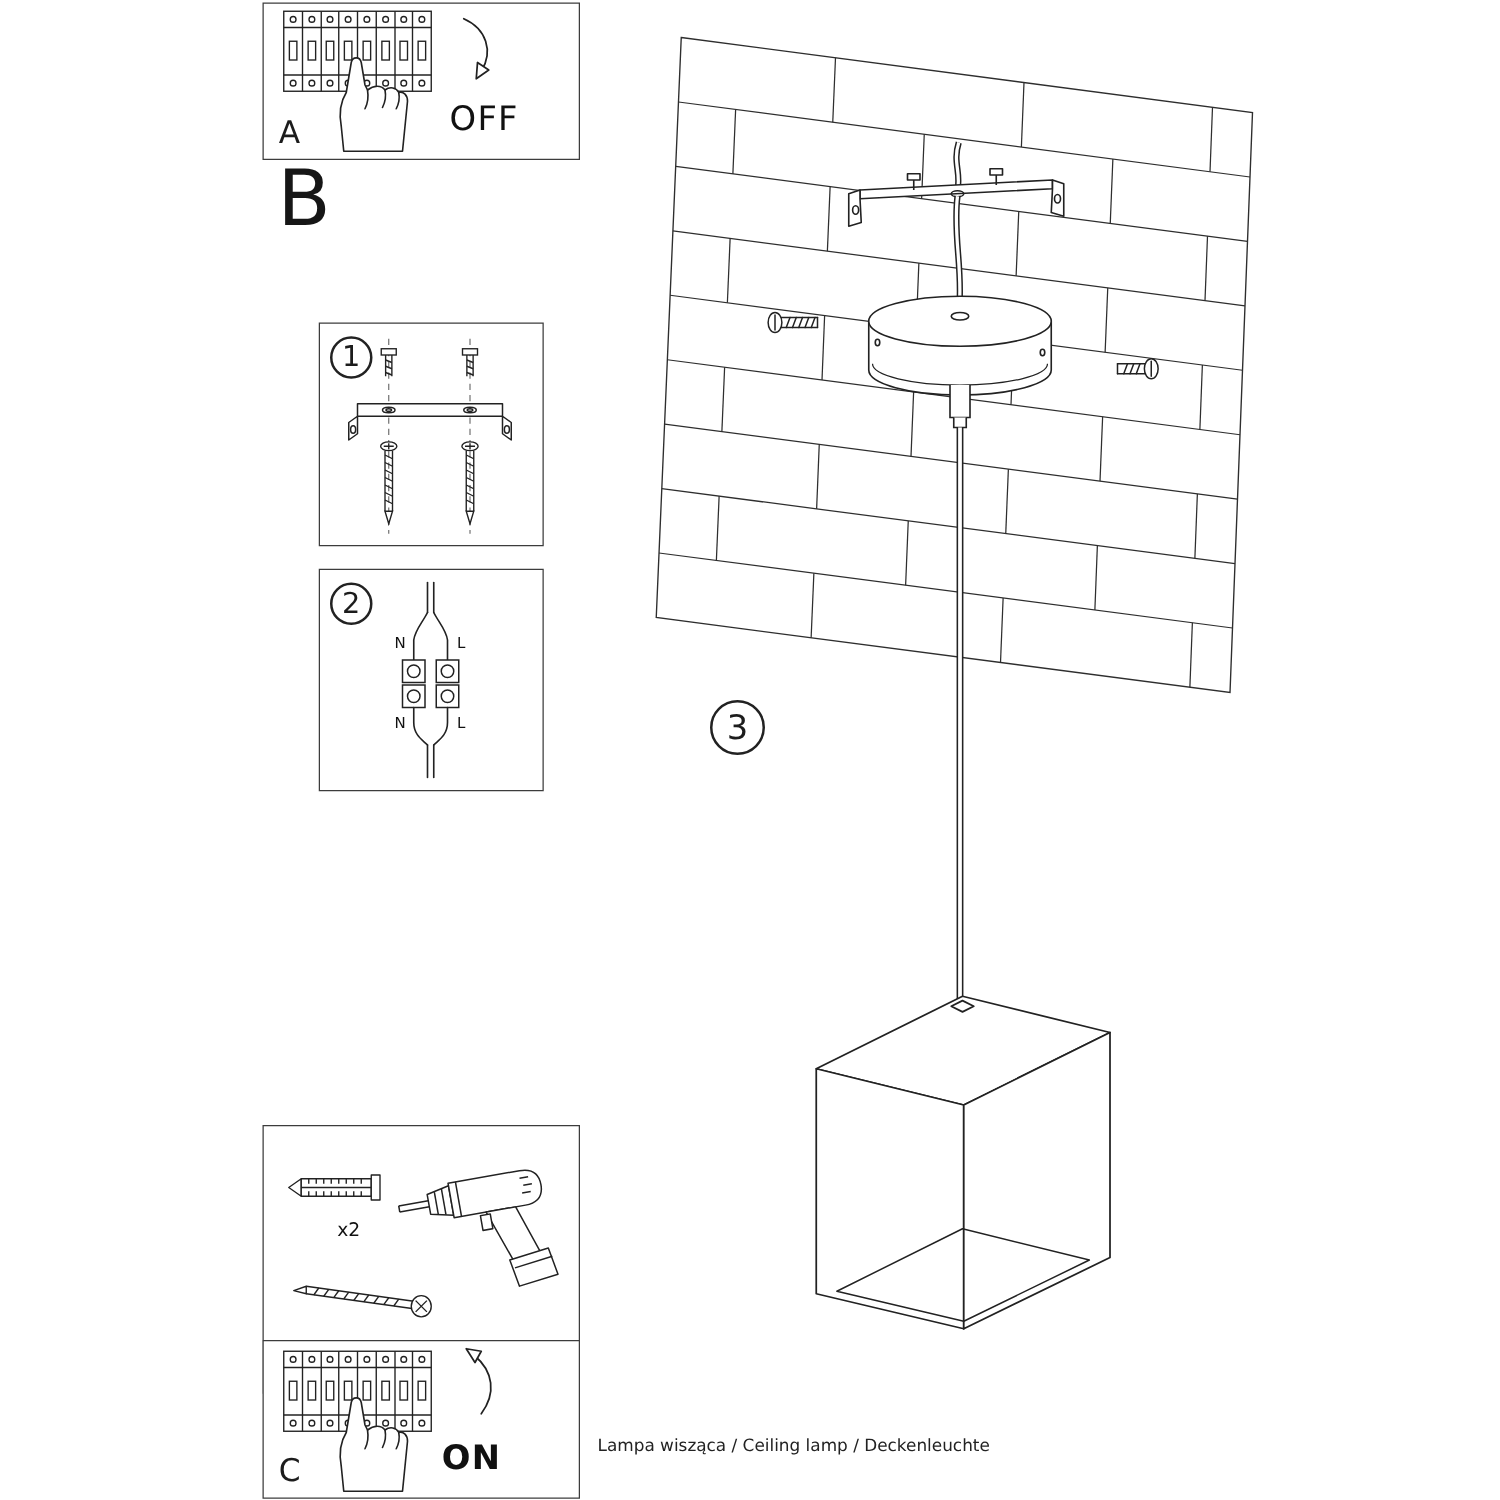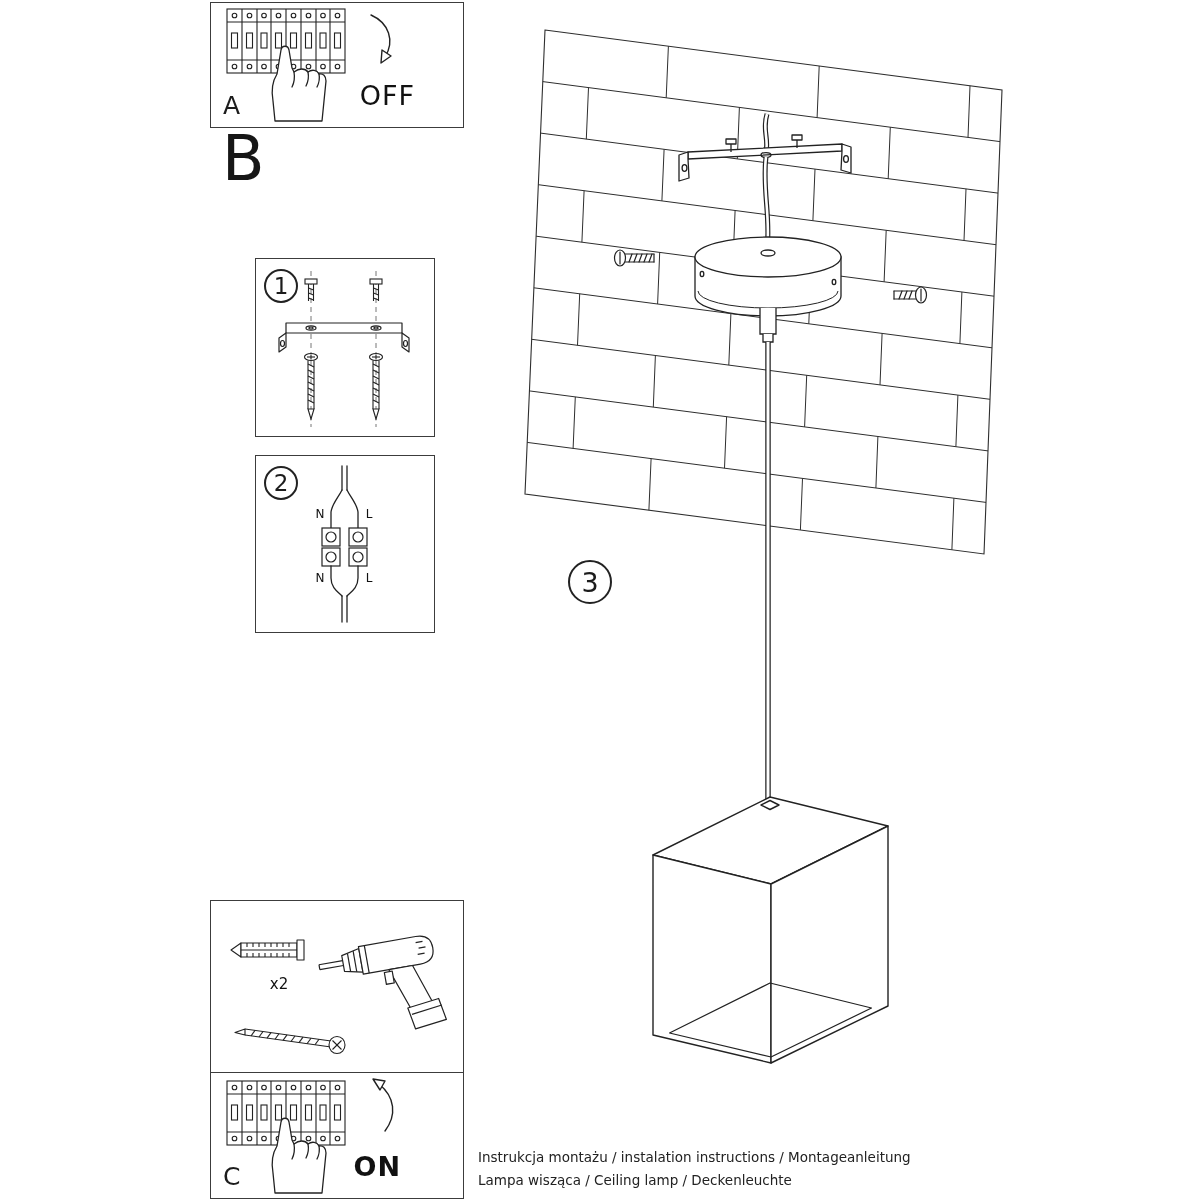--- a/index.html
+++ b/index.html
@@ -372,15 +372,14 @@
     <polygon points="183,845 301,874 301,1053 183,1025"></polygon>
     <polygon points="301,874 418,816 418,996 301,1053"></polygon>
     <polygon points="199.5,1023 300,973 401.5,998 301,1047" fill="none" stroke-width="1.2"></polygon>
     <polygon points="291,795 300,790.5 309,795 300,799.5"></polygon>
   </g>
 </svg>
 
 <div class="num-circle" style="left:568px; top:560px; width:44px; height:44px; font-size:27px;">3</div>
 
 <div class="footer">
-  <div>Instrukcja montażu / instalation instructions / Montageanleitung</div>
   <div>Lampa wisząca / Ceiling lamp / Deckenleuchte</div>
 </div>
 
 </body></html>

